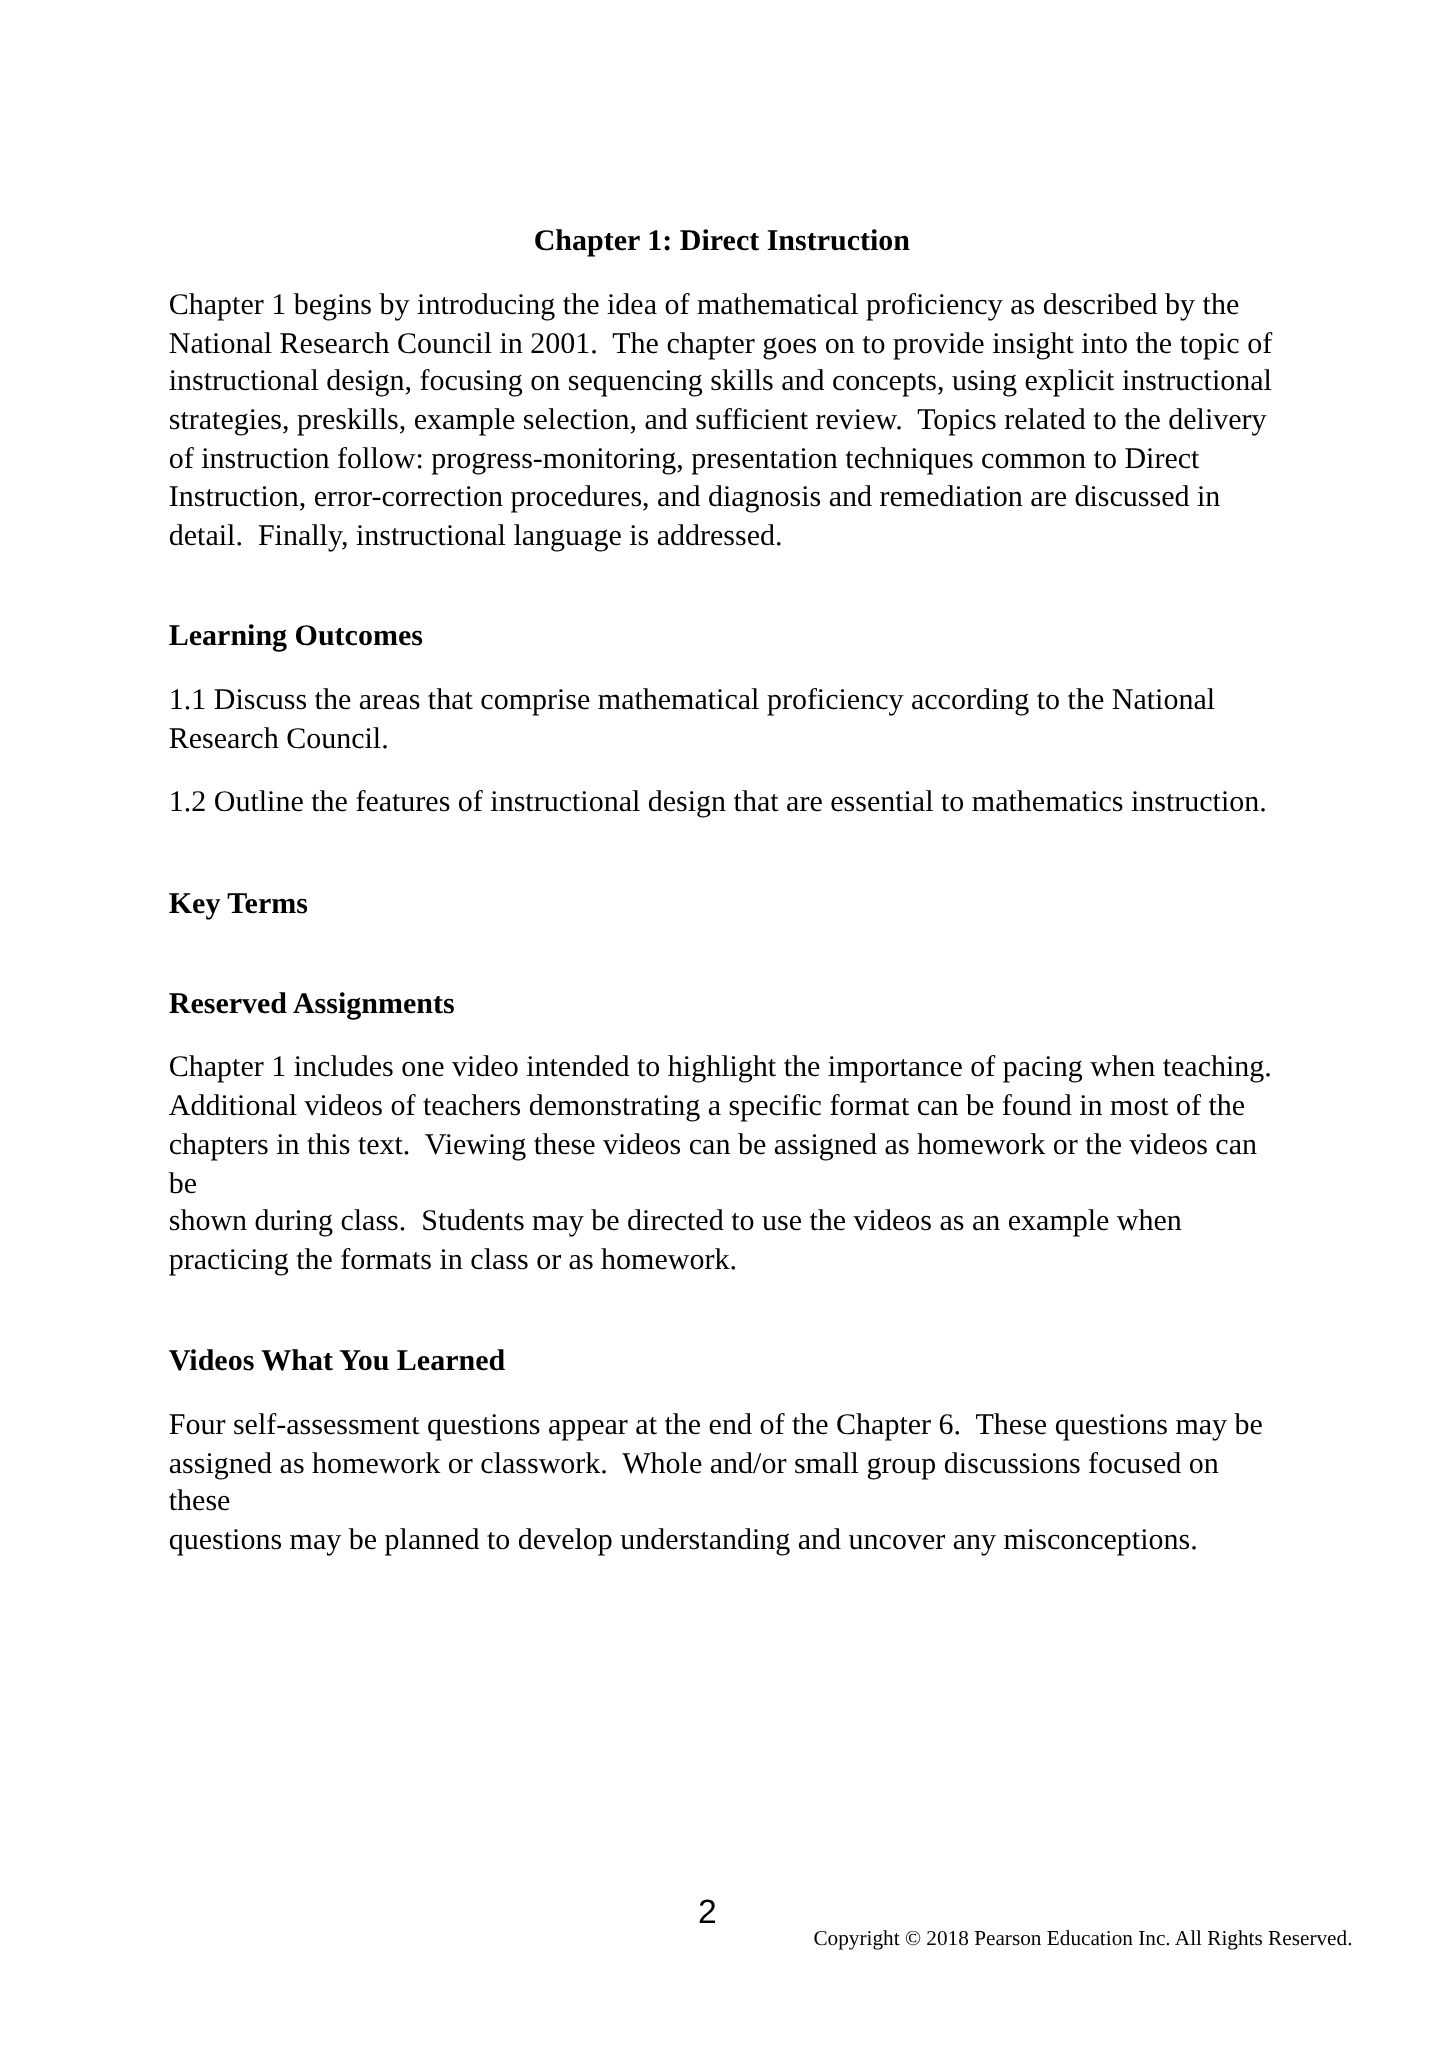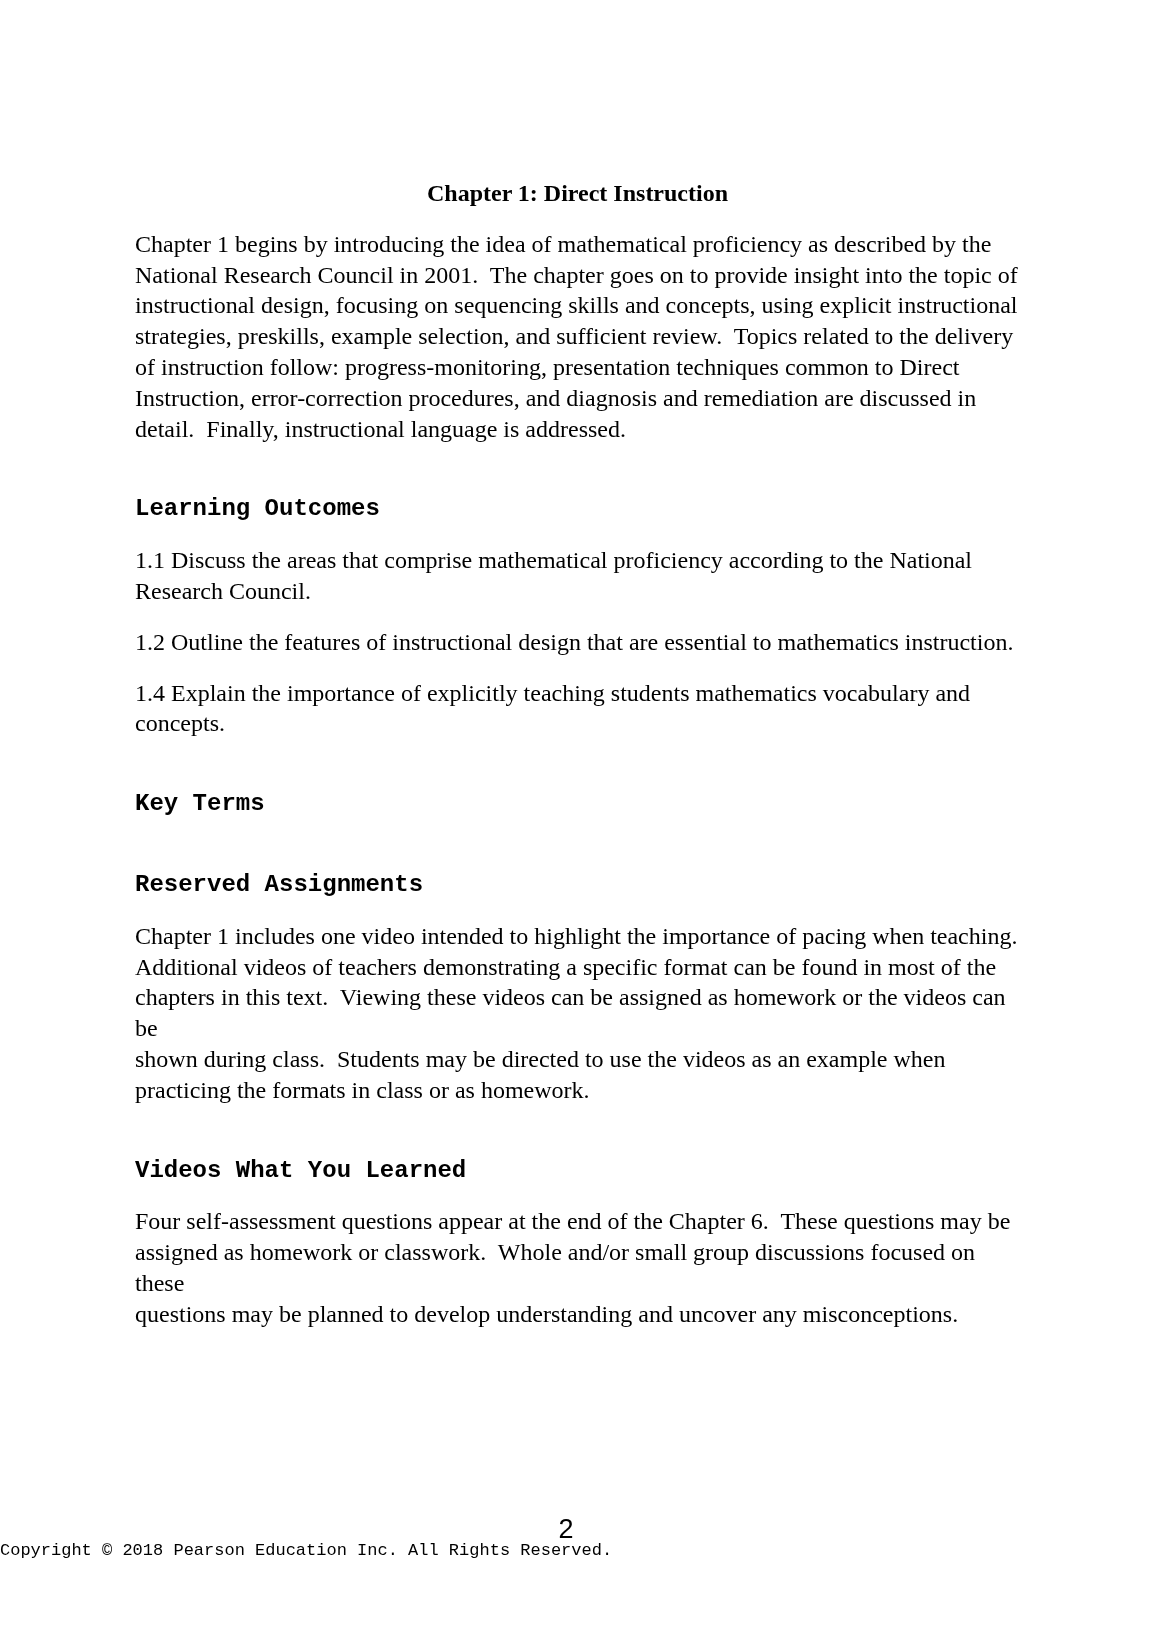--- a/index.html
+++ b/index.html
@@ -27,39 +27,38 @@
   }
   .doc-title {
     text-align: center;
     font-weight: bold;
   }
   .heading {
     font-weight: bold;
   }
   .mt {
     margin-top: 50px !important;
-    font-family: Liberation Mono, monospace;
   }
   .page-number {
     position: absolute;
     left: 0;
     top: 1514px;
     width: 1132px;
     text-align: center;
     font-family: "Liberation Sans", "DejaVu Sans", sans-serif;
     font-size: 27px;
     line-height: 30px;
   }
   .copyright {
     position: absolute;
     left: 0;
     top: 1540px;
     width: 1082px;
-    text-align: left;
-    font-family: Liberation Mono, monospace;
+    text-align: right;
+    font-family: Liberation Serif, serif;
     font-size: 17px;
     line-height: 22px;
   }
 </style>
 </head>
 <body>
 
 <div class="page">
   <div class="content">
 
@@ -70,22 +69,20 @@
 instructional design, focusing on sequencing skills and concepts, using explicit instructional
 strategies, preskills, example selection, and sufficient review.  Topics related to the delivery
 of instruction follow: progress-monitoring, presentation techniques common to Direct
 Instruction, error-correction procedures, and diagnosis and remediation are discussed in
 detail.  Finally, instructional language is addressed.</p>
 
     <p class="heading mt">Learning Outcomes</p>
     <p>1.1 Discuss the areas that comprise mathematical proficiency according to the National
 Research Council.</p>
     <p>1.2 Outline the features of instructional design that are essential to mathematics instruction.</p>
-    <p>1.4 Explain the importance of explicitly teaching students mathematics vocabulary and
-concepts.</p>
 
     <p class="heading mt">Key Terms</p>
 
     <p class="heading mt">Reserved Assignments</p>
     <p>Chapter 1 includes one video intended to highlight the importance of pacing when teaching.
 Additional videos of teachers demonstrating a specific format can be found in most of the
 chapters in this text.  Viewing these videos can be assigned as homework or the videos can be
 shown during class.  Students may be directed to use the videos as an example when
 practicing the formats in class or as homework.</p>
 

